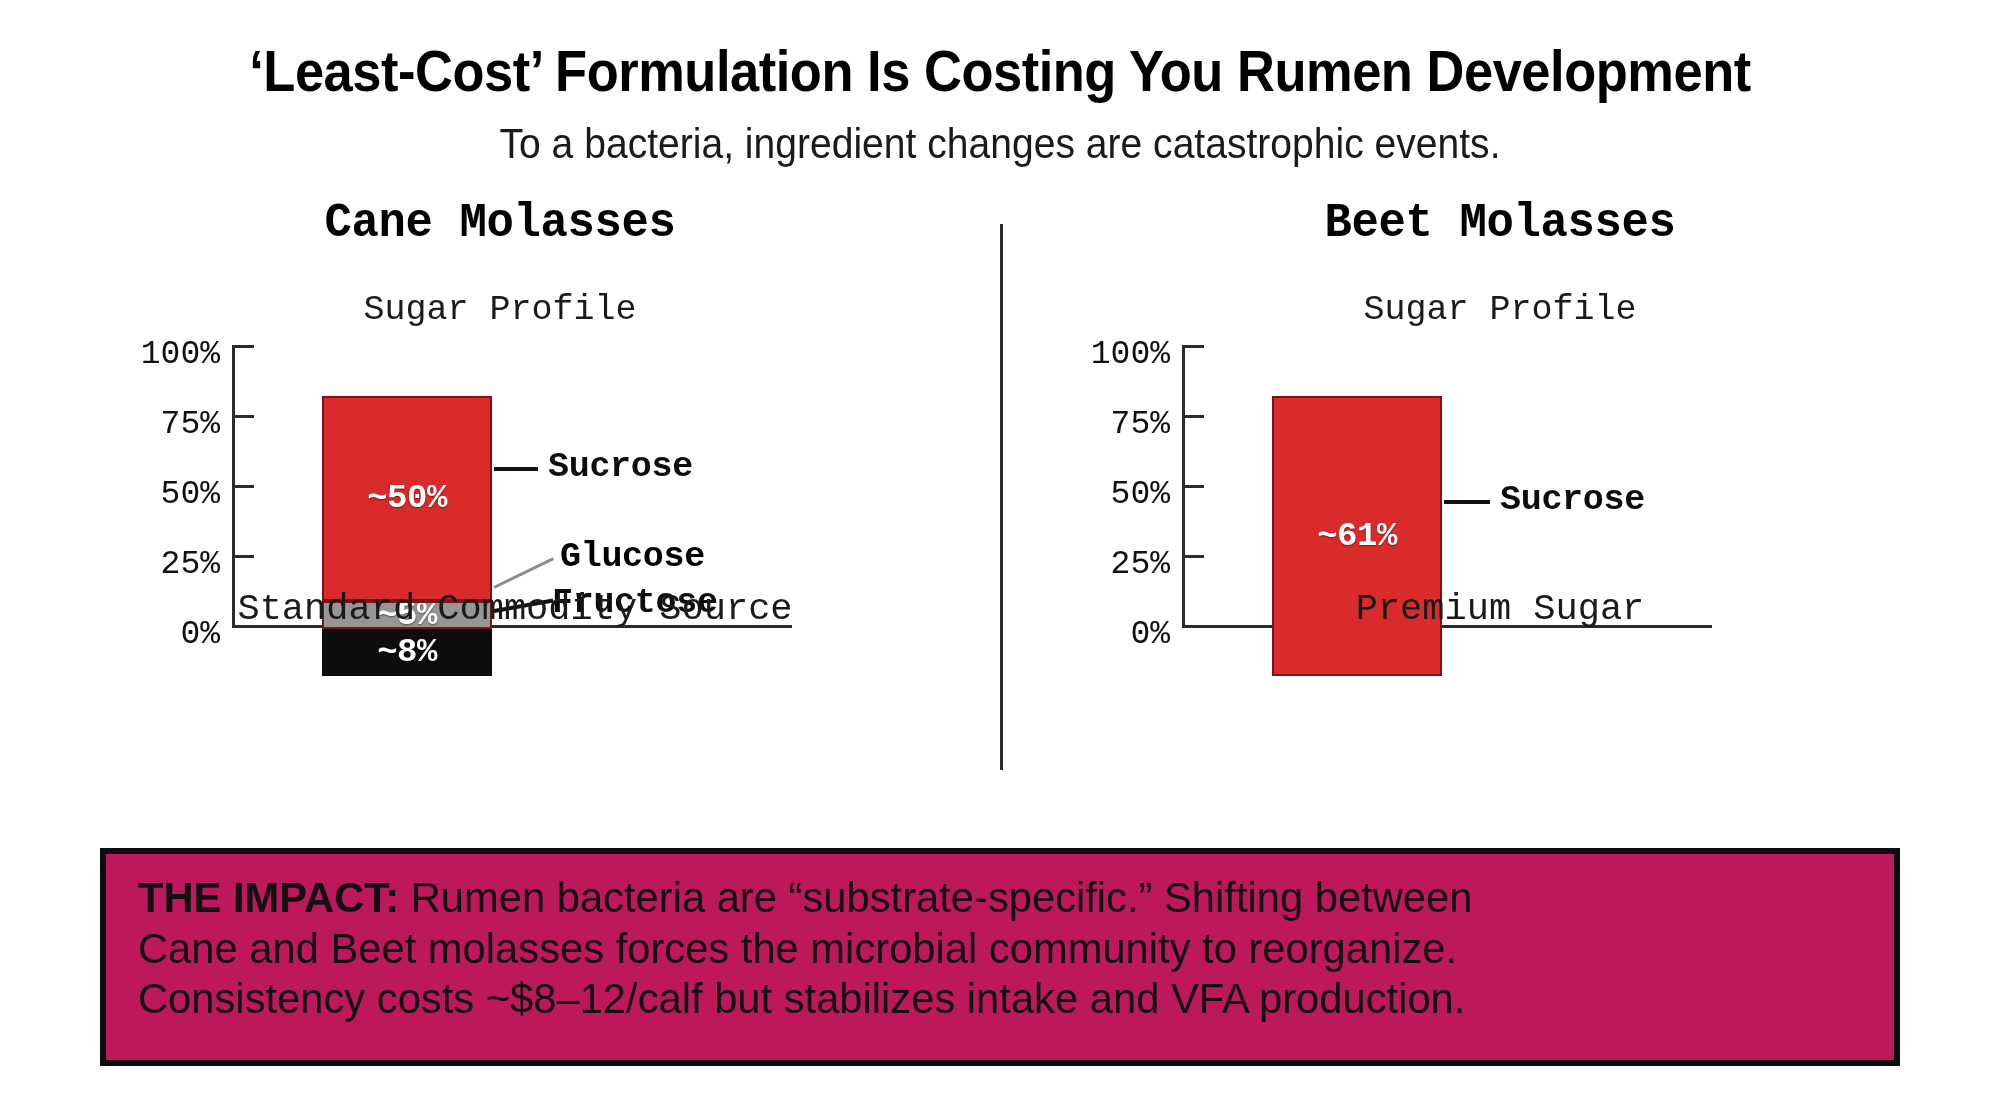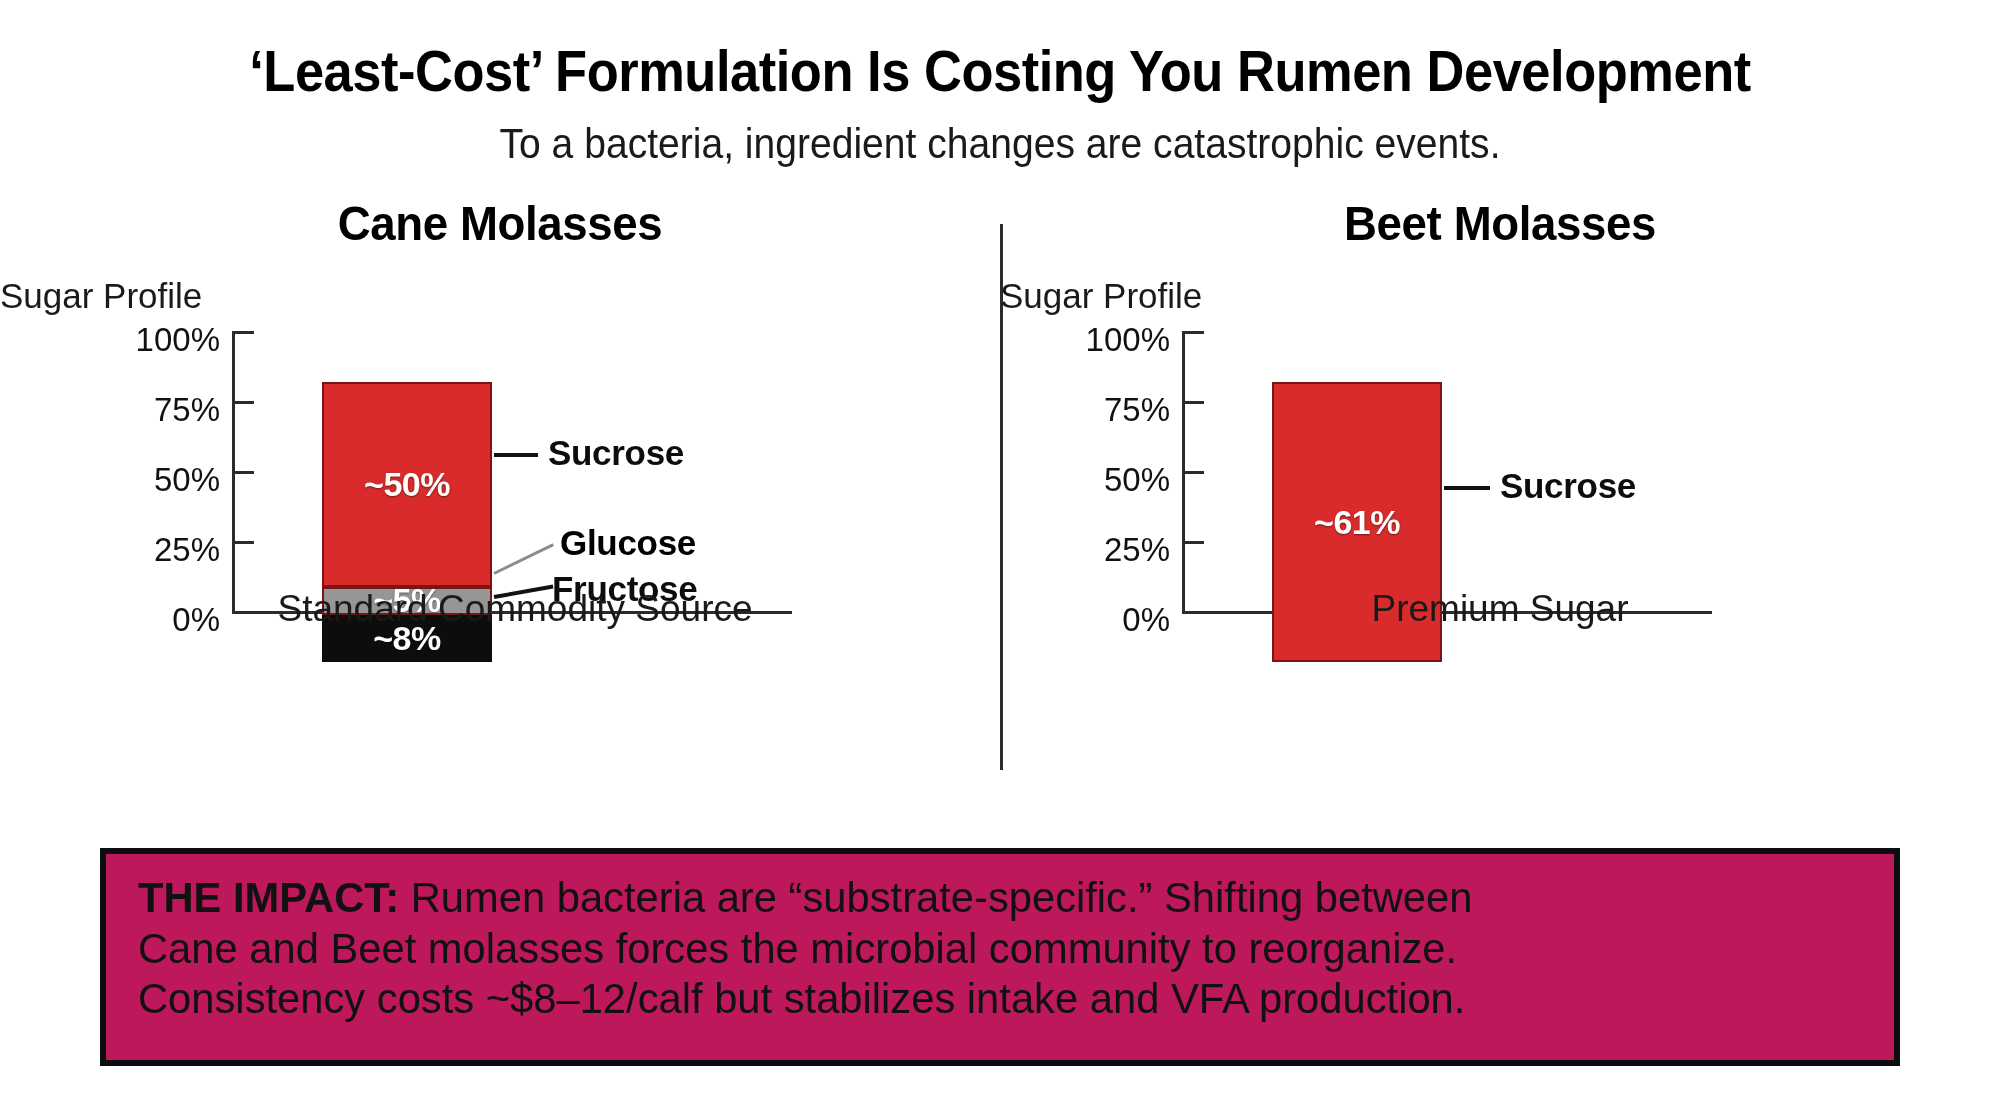--- a/index.html
+++ b/index.html
@@ -36,43 +36,43 @@
   }
 
   
   .panels {
     position:relative;
     display:flex;
     width:100%;
     height:580px;
     margin-top:28px;
   }
-  .panel { flex:1 1 50%; position:relative; }
+  .panel { flex:1 1 50%; position:relative;font-family:Liberation Mono, monospace; }
   .divider {
     position:absolute;
     left:1000px; top:28px;
     width:3px; height:546px;
     background:#2b2b2b;
   }
 
   .panel-title {
     text-align:center;
     font-size:48px;
     font-weight:bold;
     color:#000000;
     letter-spacing:-0.4px;
     transform:scaleX(0.95);
     white-space:nowrap;
   }
   .panel-subtitle {
-    text-align:left;
+    text-align:center;
     font-size:35px;
     font-weight:normal;
     color:#1a1a1a;
-    margin-top:25px;
+    margin-top:40px;
     white-space:nowrap;
   }
 
   
   .chart-area {
     position:relative;
     width:100%;
     height:330px;
     margin-top:16px;
   }

